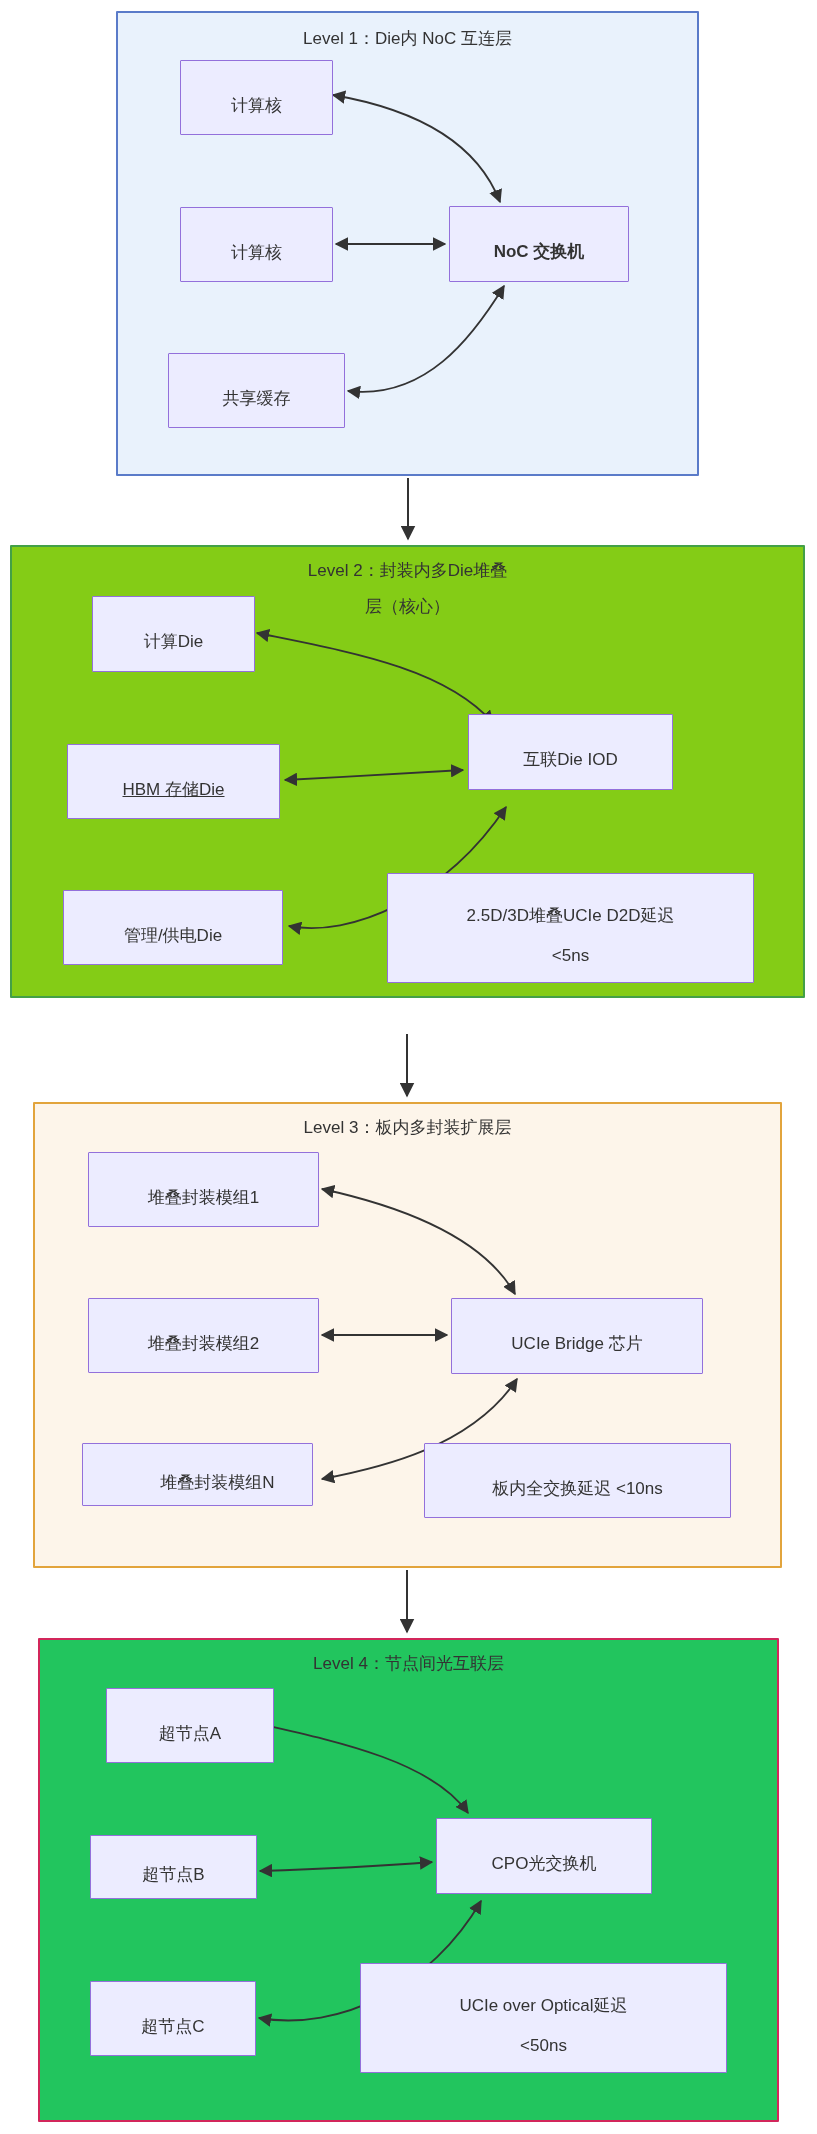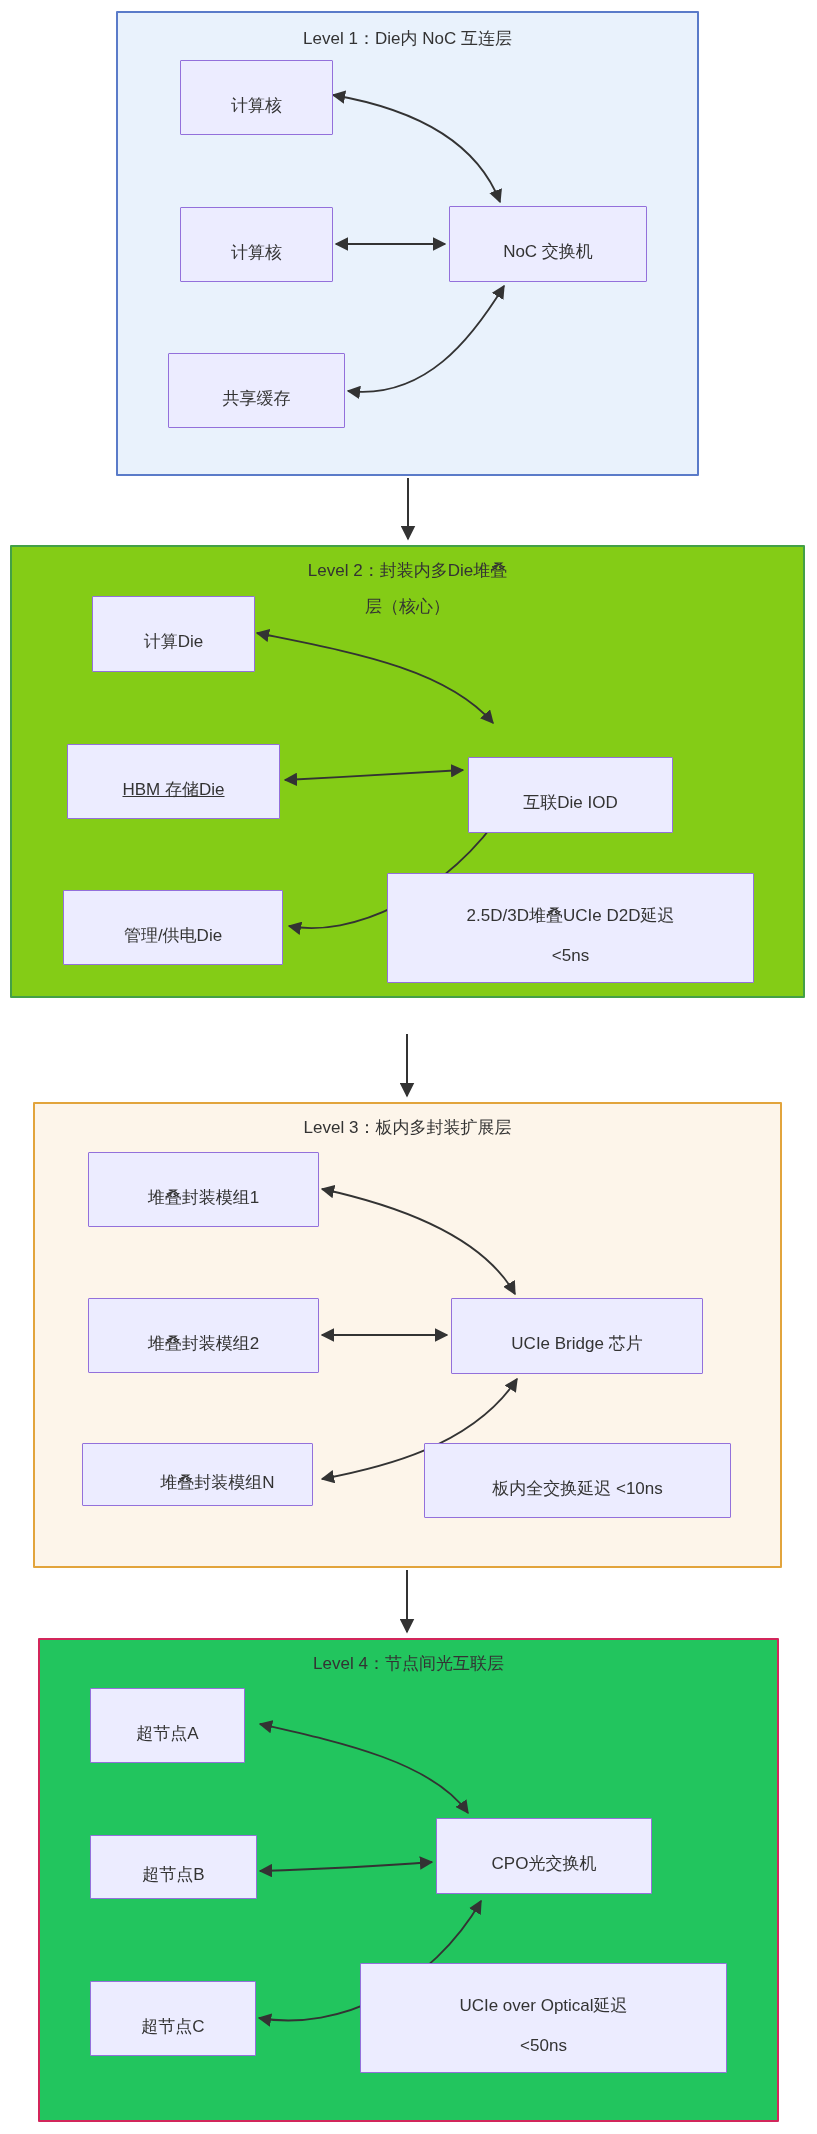--- a/index.html
+++ b/index.html
@@ -71,34 +71,34 @@
 
   <div class="node" style="left:180px;top:60px;width:153px;height:75px;">
     <span class="line">计算核</span>
   </div>
   <div class="node" style="left:180px;top:207px;width:153px;height:75px;">
     <span class="line">计算核</span>
   </div>
   <div class="node" style="left:168px;top:353px;width:177px;height:75px;">
     <span class="line">共享缓存</span>
   </div>
-  <div class="node" style="left:449px;top:206px;width:198px;height:76px;">
+  <div class="node" style="left:449px;top:206px;width:180px;height:76px;font-weight:bold;">
     <span class="line">NoC 交换机</span>
   </div>
 
   <div class="node" style="left:92px;top:596px;width:163px;height:76px;">
     <span class="line">计算Die</span>
   </div>
   <div class="node" style="left:67px;top:744px;width:213px;height:75px;text-decoration:underline;">
     <span class="line">HBM 存储Die</span>
   </div>
   <div class="node" style="left:63px;top:890px;width:220px;height:75px;">
     <span class="line">管理/供电Die</span>
   </div>
-  <div class="node" style="left:468px;top:757px;width:205px;height:76px;">
+  <div class="node" style="left:468px;top:714px;width:205px;height:76px;">
     <span class="line">互联Die IOD</span>
   </div>
   <div class="node two-line" style="left:387px;top:873px;width:367px;height:110px;">
     <span class="line">2.5D/3D堆叠UCIe D2D延迟</span>
     <span class="line">&lt;5ns</span>
   </div>
 
   <div class="node" style="left:88px;top:1152px;width:231px;height:75px;justify-content:center;">
     <span class="line">堆叠封装模组1</span>
   </div>
@@ -108,21 +108,21 @@
   <div class="node" style="left:82px;top:1443px;width:231px;height:63px;padding-left:40px;">
     <span class="line">堆叠封装模组N</span>
   </div>
   <div class="node" style="left:451px;top:1298px;width:252px;height:76px;">
     <span class="line">UCIe Bridge 芯片</span>
   </div>
   <div class="node" style="left:424px;top:1443px;width:307px;height:75px;">
     <span class="line">板内全交换延迟 &lt;10ns</span>
   </div>
 
-  <div class="node" style="left:90px;top:1688px;width:155px;height:75px;align-items:center;">
+  <div class="node" style="left:106px;top:1688px;width:168px;height:75px;align-items:center;">
     <span class="line">超节点A</span>
   </div>
   <div class="node" style="left:90px;top:1835px;width:167px;height:64px;">
     <span class="line">超节点B</span>
   </div>
   <div class="node" style="left:90px;top:1981px;width:166px;height:75px;">
     <span class="line">超节点C</span>
   </div>
   <div class="node" style="left:436px;top:1818px;width:216px;height:76px;">
     <span class="line">CPO光交换机</span>

